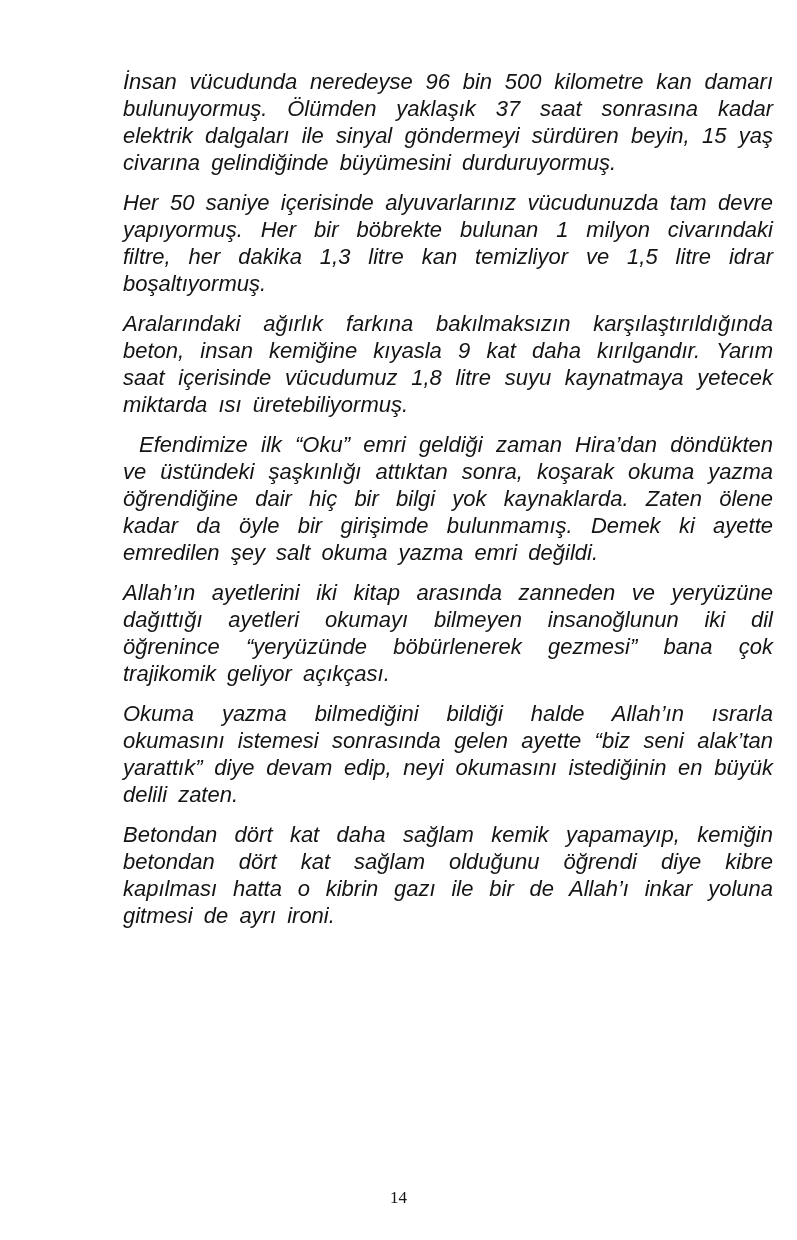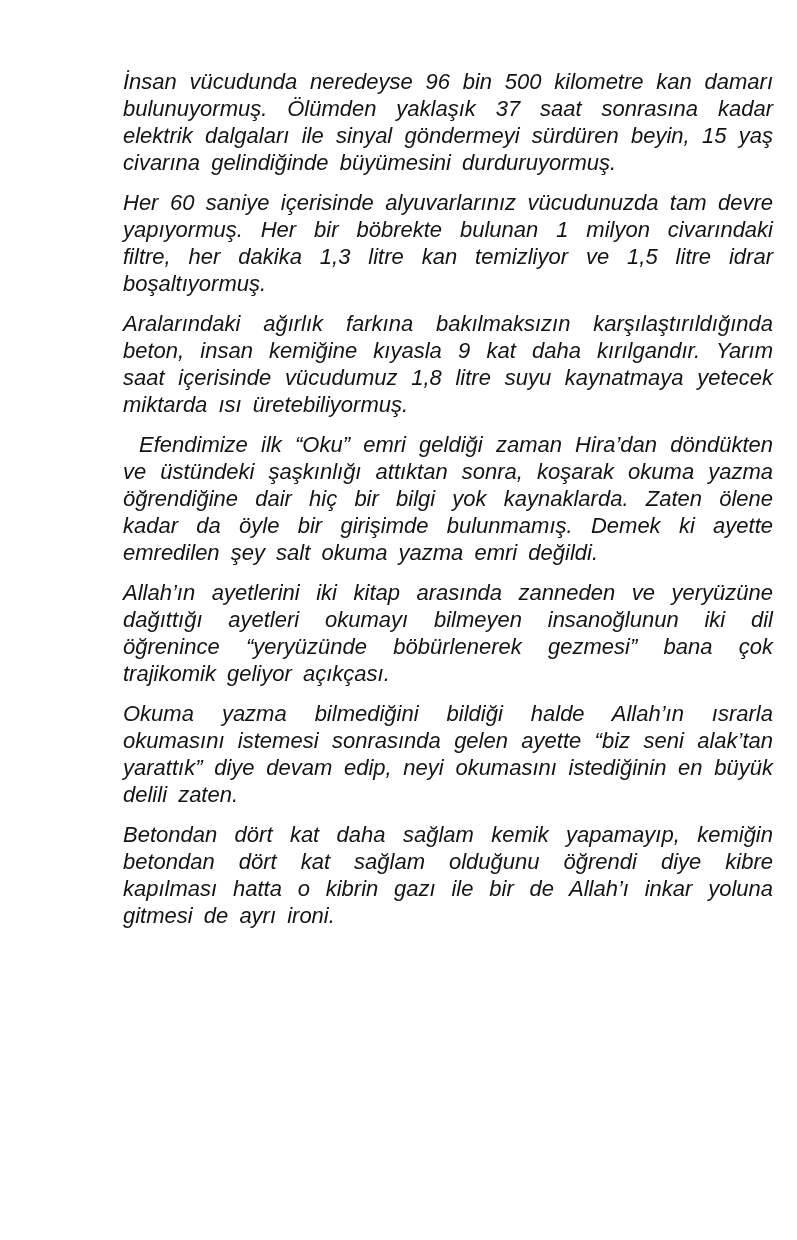--- a/index.html
+++ b/index.html
@@ -49,20 +49,23 @@
     color: #141414;
     font-style: normal;
   }
 </style>
 </head>
 <body>
 
 <div class="page">
   <div class="content">
     <p>İnsan vücudunda neredeyse 96 bin 500 kilometre kan damarı bulunuyormuş. Ölümden yaklaşık 37 saat sonrasına kadar elektrik dalgaları ile sinyal göndermeyi sürdüren beyin, 15 yaş civarına gelindiğinde büyümesini durduruyormuş.</p>
-    <p>Her 60 saniye içerisinde alyuvarlarınız vücudunuzda tam devre yapıyormuş. Her bir böbrekte bulunan 1 milyon civarındaki filtre, her dakika 1,3 litre kan temizliyor ve 1,5 litre idrar boşaltıyormuş.</p>
+    <p>Her 50 saniye içerisinde alyuvarlarınız vücudunuzda tam devre yapıyormuş. Her bir böbrekte bulunan 1 milyon civarındaki filtre, her dakika 1,3 litre kan temizliyor ve 1,5 litre idrar boşaltıyormuş.</p>
     <p>Aralarındaki ağırlık farkına bakılmaksızın karşılaştırıldığında beton, insan kemiğine kıyasla 9 kat daha kırılgandır. Yarım saat içerisinde vücudumuz 1,8 litre suyu kaynatmaya yetecek miktarda ısı üretebiliyormuş.</p>
     <p class="indent">Efendimize ilk “Oku” emri geldiği zaman Hira’dan döndükten ve üstündeki şaşkınlığı attıktan sonra, koşarak okuma yazma öğrendiğine dair hiç bir bilgi yok kaynaklarda. Zaten ölene kadar da öyle bir girişimde bulunmamış. Demek ki ayette emredilen şey salt okuma yazma emri değildi.</p>
     <p>Allah’ın ayetlerini iki kitap arasında zanneden ve yeryüzüne dağıttığı ayetleri okumayı bilmeyen insanoğlunun iki dil öğrenince “yeryüzünde böbürlenerek gezmesi” bana çok trajikomik geliyor açıkçası.</p>
     <p>Okuma yazma bilmediğini bildiği halde Allah’ın ısrarla okumasını istemesi sonrasında gelen ayette “biz seni alak’tan yarattık” diye devam edip, neyi okumasını istediğinin en büyük delili zaten.</p>
     <p>Betondan dört kat daha sağlam kemik yapamayıp, kemiğin betondan dört kat sağlam olduğunu öğrendi diye kibre kapılması hatta o kibrin gazı ile bir de Allah’ı inkar yoluna gitmesi de ayrı ironi.</p>
   </div>
+  <div class="page-footer">
+    <span class="page-number">14</span>
+  </div>
 </div>
 
 </body></html>

